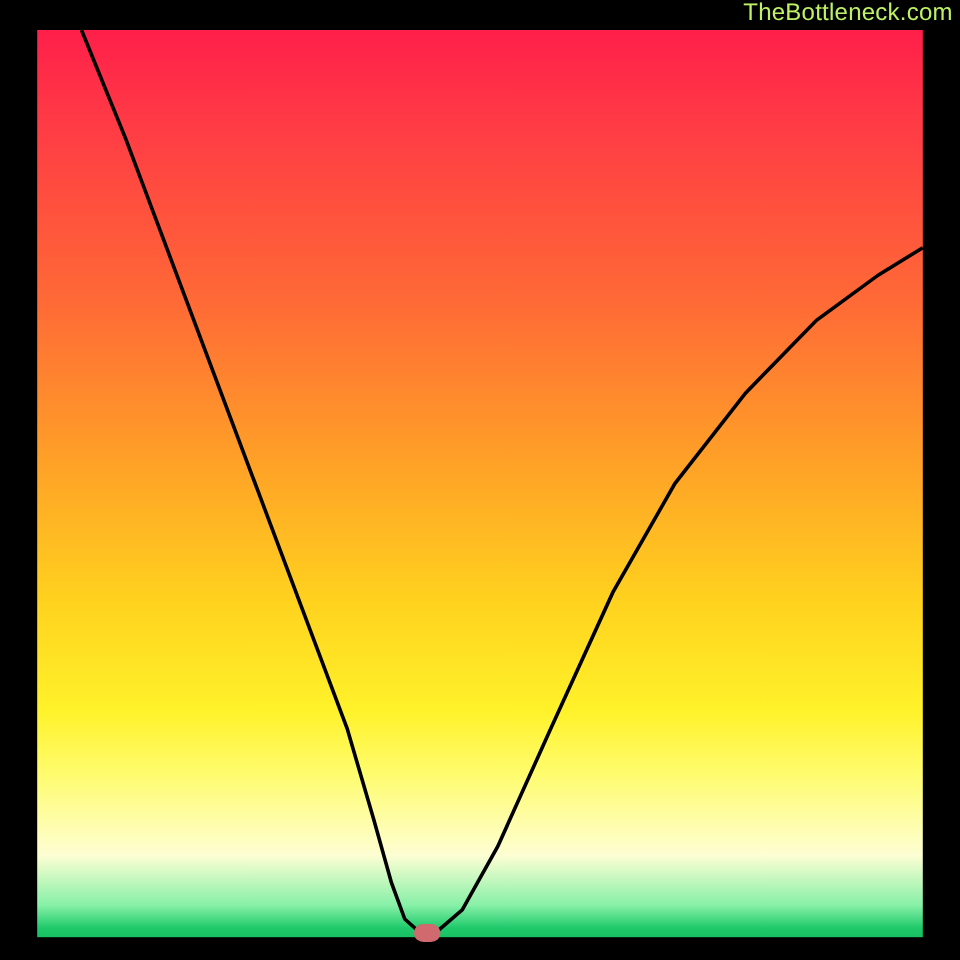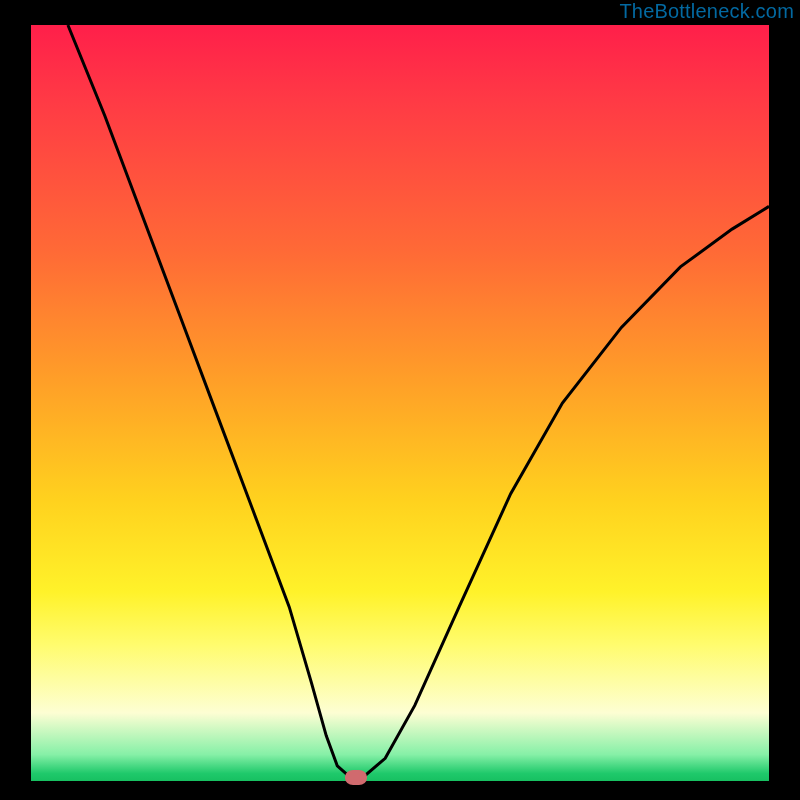--- a/index.html
+++ b/index.html
@@ -13,21 +13,21 @@
   }
   .wrap {
     position: relative;
     width: 800px;
     height: 800px;
   }
   .attribution {
     position: absolute;
     top: 0;
     right: 6px;
-    color: #0369a1;
+    color: #bef264;
     font-size: 20px;
     letter-spacing: 0.2px;
     font-weight: 400;
     z-index: 5;
   }
   .plot-outer {
     position: absolute;
     left: 31px;
     top: 25px;
     width: 738px;

